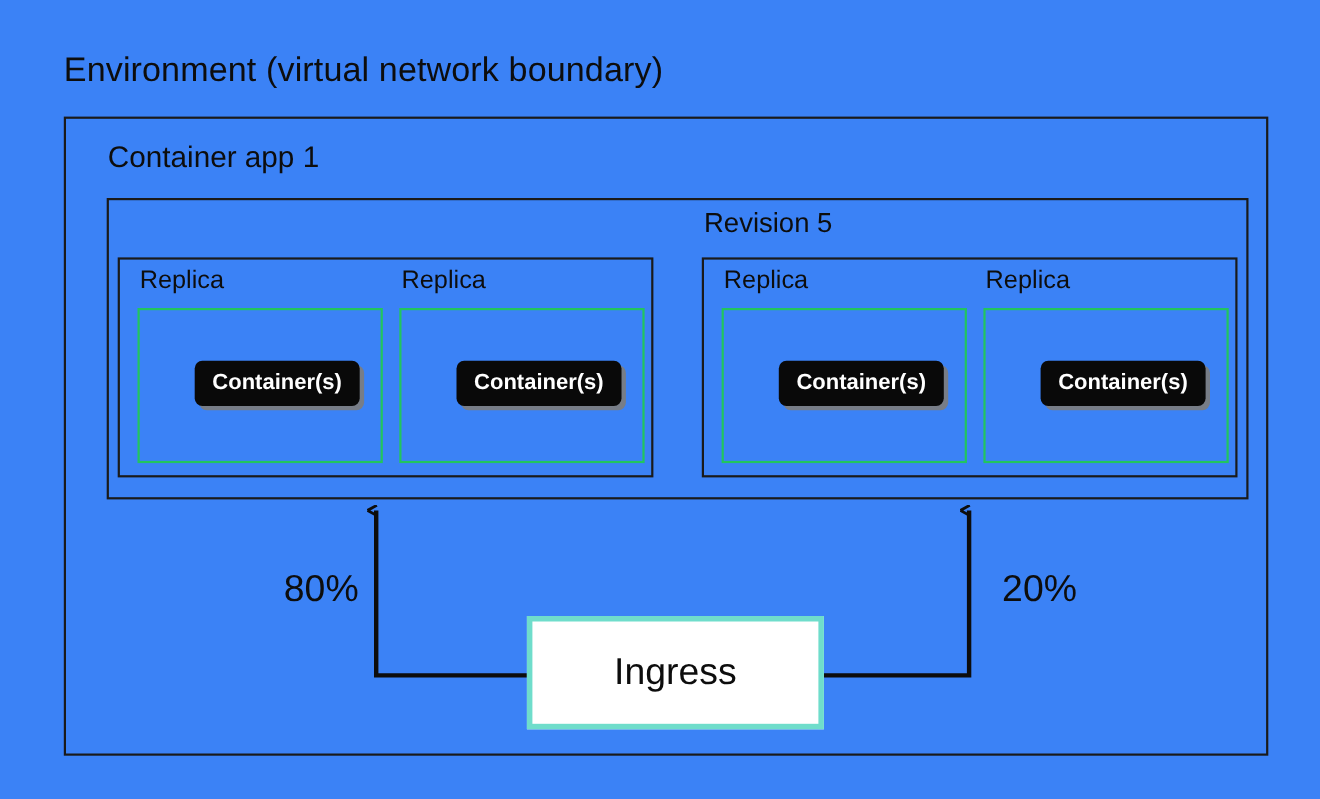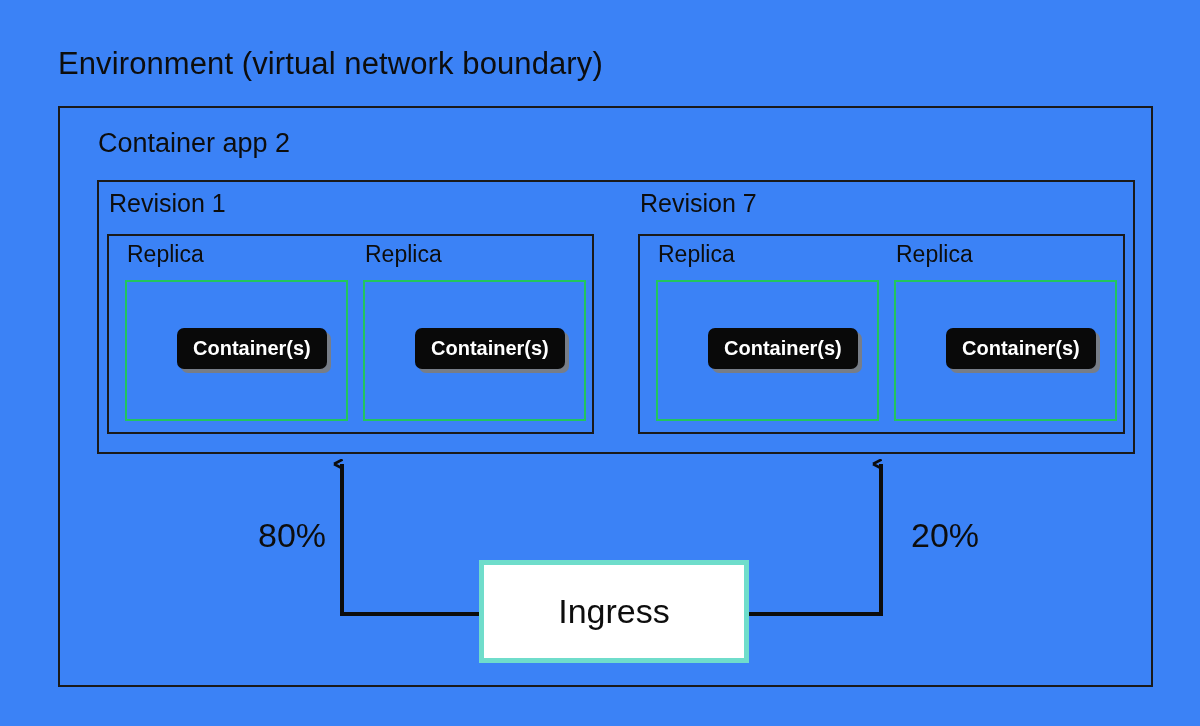--- a/index.html
+++ b/index.html
@@ -196,47 +196,46 @@
 </head>
 <body>
 
 <div id="stage">
 
   <div class="env-title">Environment (virtual network boundary)</div>
 
   <div class="env-box"></div>
 
   <div class="app-box">
-    <div class="app-title">Container app 2</div>
+    <div class="app-title">Container app 1</div>
 
     <div class="app-inner">
 
       <div class="revision rev-left">
-        <div class="revision-title">Revision 1</div>
         <div class="replica-group">
 
           <div class="replica replica-a">
             <div class="replica-title">Replica</div>
             <div class="replica-inner">
               <div class="container-badge">Container(s)</div>
             </div>
           </div>
 
           <div class="replica replica-b">
             <div class="replica-title">Replica</div>
             <div class="replica-inner">
               <div class="container-badge">Container(s)</div>
             </div>
           </div>
 
         </div>
       </div>
 
       <div class="revision rev-right">
-        <div class="revision-title">Revision 7</div>
+        <div class="revision-title">Revision 5</div>
         <div class="replica-group">
 
           <div class="replica replica-a">
             <div class="replica-title">Replica</div>
             <div class="replica-inner">
               <div class="container-badge">Container(s)</div>
             </div>
           </div>
 
           <div class="replica replica-b">

